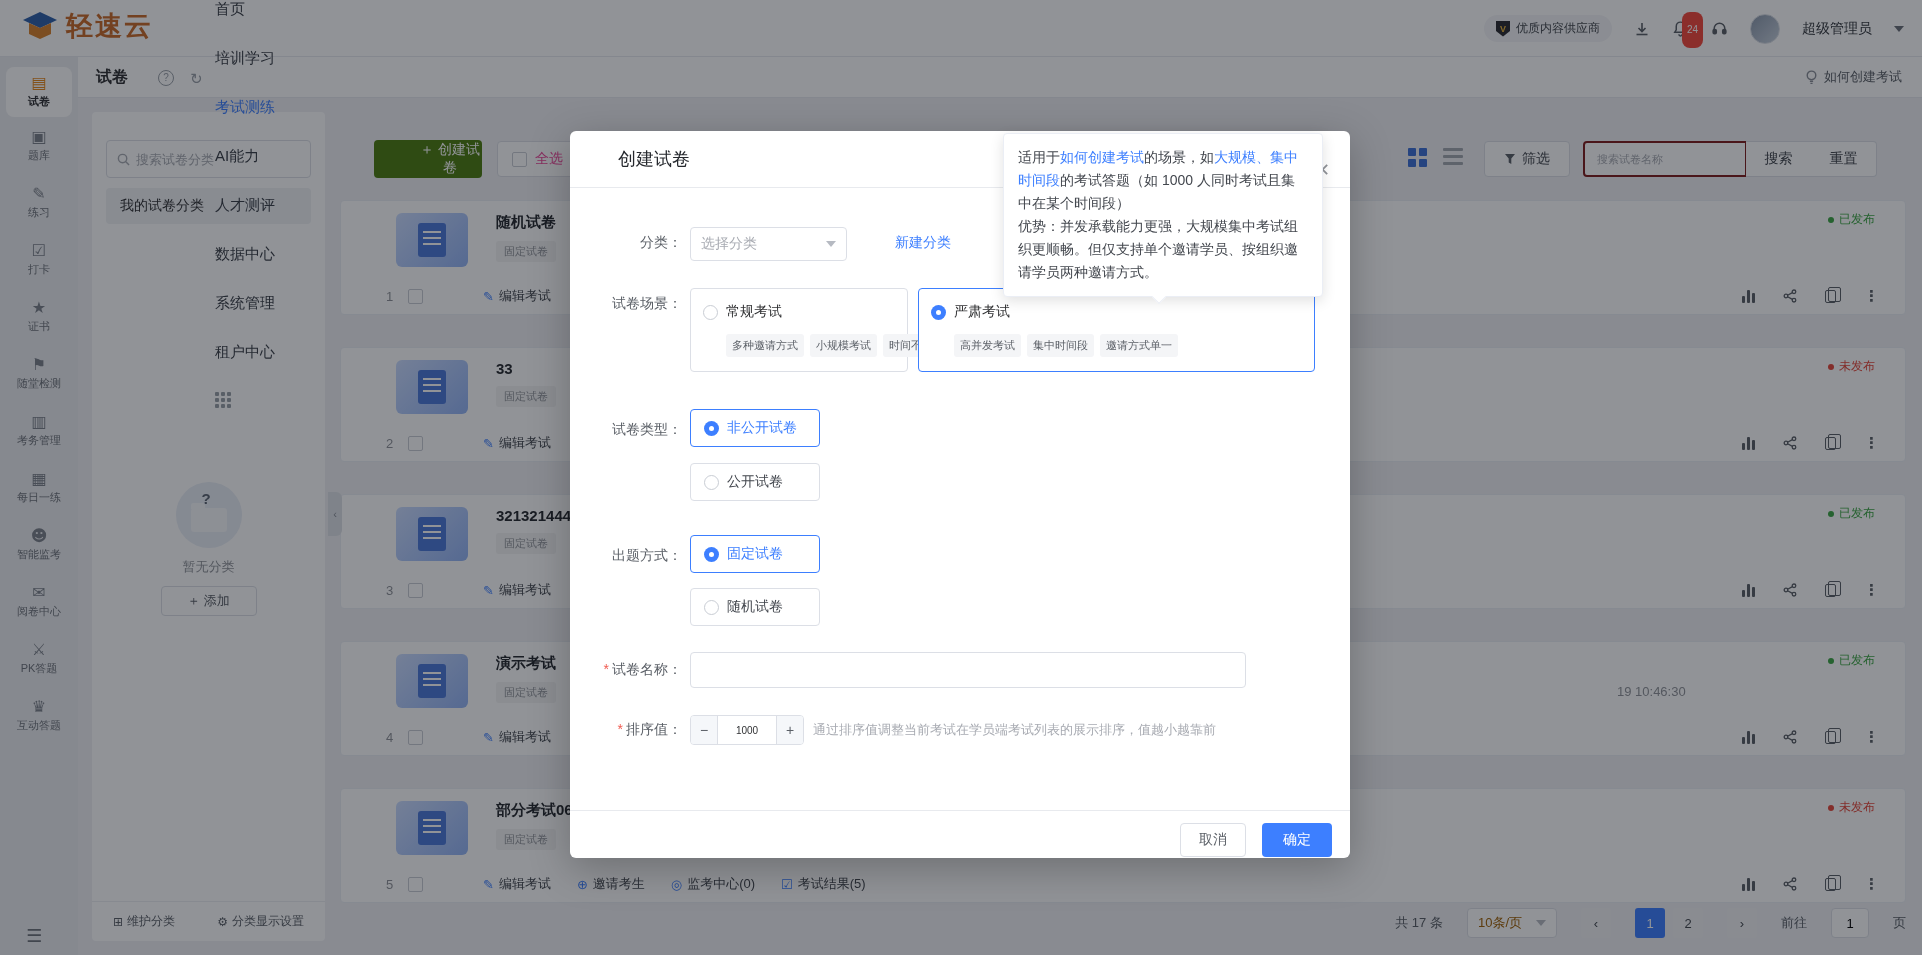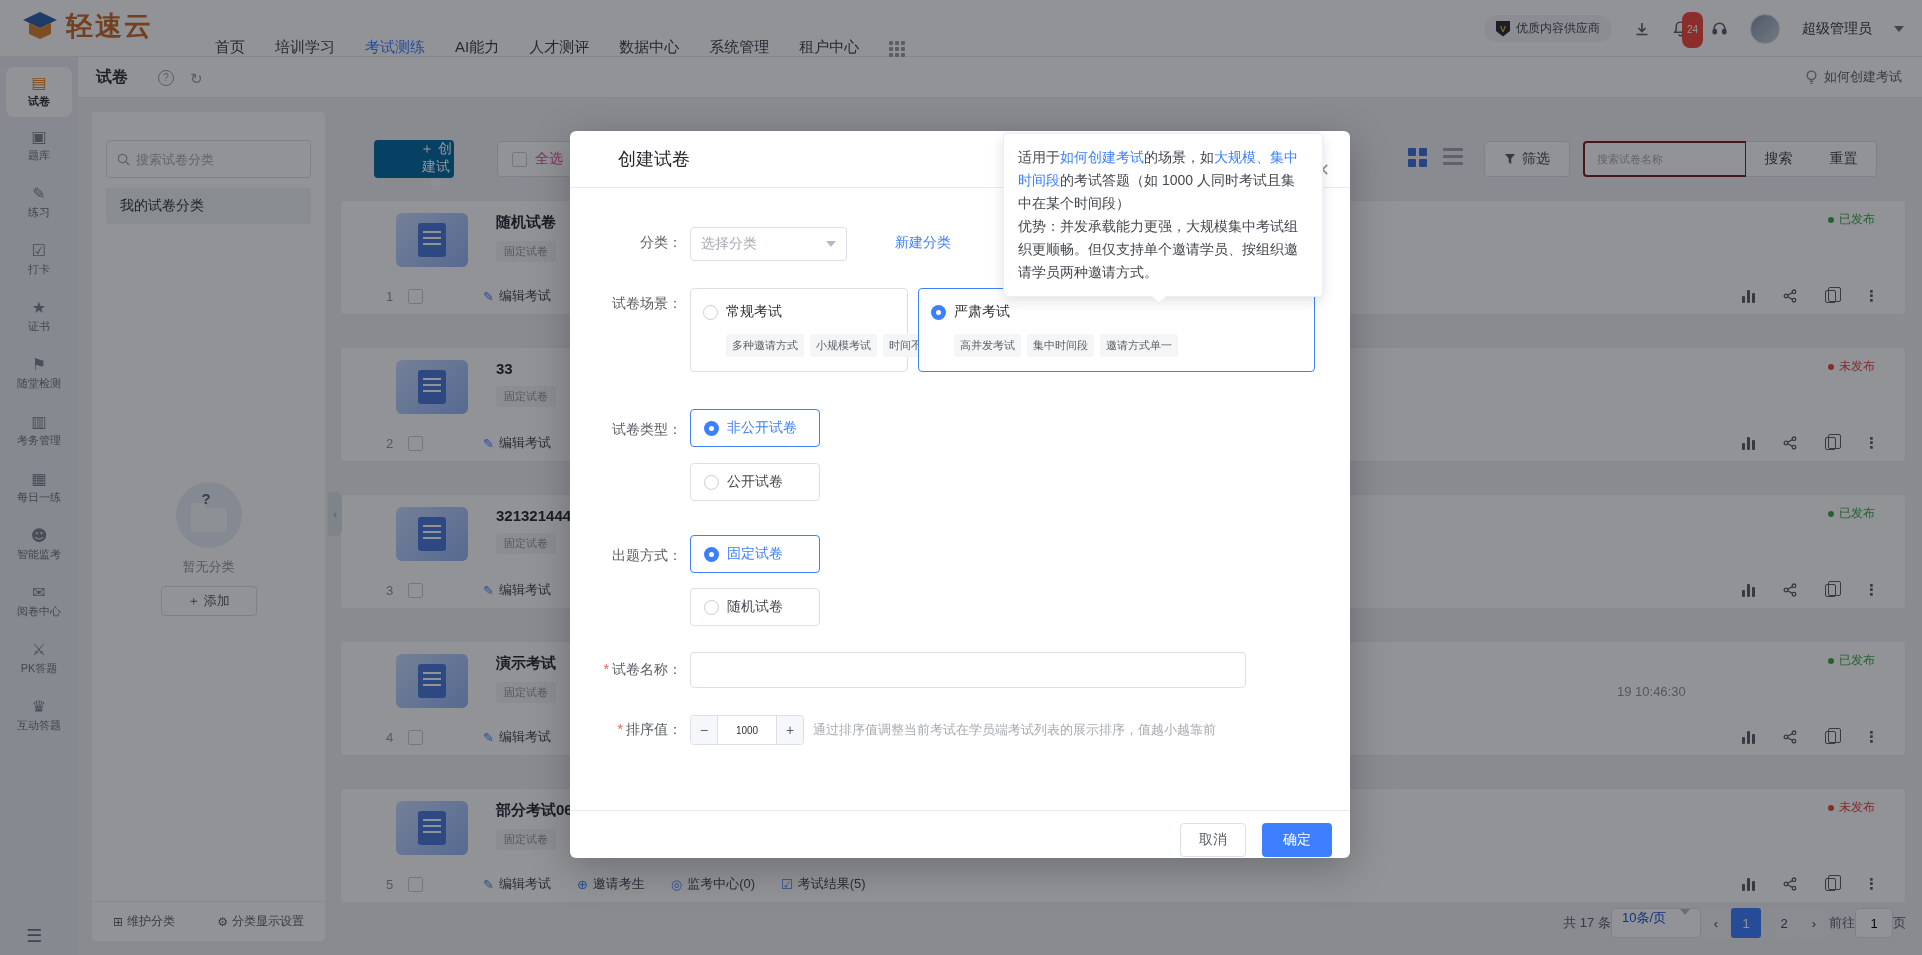--- a/index.html
+++ b/index.html
@@ -3,21 +3,21 @@
 <meta charset="utf-8">
 <style>
   * { box-sizing:border-box; margin:0; padding:0; }
   html,body { width:1922px; height:955px; }
   body { position:relative; background:#F0F1F4; font-family:"Liberation Sans","DejaVu Sans",sans-serif; font-size:14px; color:#303133; overflow:hidden; }
 
   
   #topnav { position:absolute; left:0; top:0; width:1922px; height:57px; background:#fff; border-bottom:1px solid #E8EAEE; z-index:10; }
   .logo { position:absolute; left:22px; top:8px; display:flex; align-items:center; gap:8px; }
   .logo-text { font-size:27px; font-weight:bold; color:#C96A28; letter-spacing:2px; }
-  #nav-menu { position:absolute; left:215px; top:0; height:57px; display:flex; align-items:flex-end; gap:30px; }
+  #nav-menu { position:absolute; left:215px; top:0; height:57px; display:flex; align-items:flex-start; gap:30px;flex-direction:column; }
   .nav-item { font-size:15px; color:#3A3F47; cursor:pointer; white-space:nowrap; }
   .nav-item.active { color:#3D7FFF; }
   .apps-grid { display:grid; grid-template-columns:repeat(3,4px); grid-gap:2px; }
   .apps-grid i { width:4px; height:4px; background:#9AA0A8; border-radius:1px; }
   .nav-right { position:absolute; right:18px; top:0; height:57px; display:flex; align-items:center; gap:22px; }
   .supplier-badge { display:flex; align-items:center; gap:6px; background:#F4F5F7; border-radius:15px; padding:5px 12px; font-size:12px; color:#43474E; }
   .shield { width:14px; height:16px; background:#2A2A30; clip-path:polygon(0 0,100% 0,100% 65%,50% 100%,0 65%); display:flex; align-items:center; justify-content:center; color:#E8B33C; font-size:9px; font-weight:bold; }
   .icon-btn { color:#5A5F66; display:flex; align-items:center; }
   .bell-wrap { position:relative; }
   .nbadge { position:absolute; top:-8px; left:10px; background:#F5483B; color:#fff; font-size:10px; border-radius:8px; padding:12px 5px; line-height:12px; }
@@ -55,21 +55,21 @@
   .empty-folder { position:absolute; left:15px; top:26px; width:36px; height:24px; background:#F7F9FC; border-radius:3px; }
   .empty-folder:before { content:""; position:absolute; left:0; top:-5px; width:14px; height:6px; background:#F7F9FC; border-radius:2px 2px 0 0; }
   .empty-q { position:absolute; left:26px; top:8px; color:#5B6472; font-size:15px; font-weight:bold; }
   .empty-text { color:#909399; font-size:13px; }
   #add-cat-btn { width:96px; height:30px; border:1px solid #DCDFE6; border-radius:4px; background:#fff; color:#5A5F66; font-size:13px; cursor:pointer; font-family:inherit; }
   #cat-footer { position:absolute; left:0; bottom:0; width:233px; height:40px; border-top:1px solid #EDEFF2; display:flex; align-items:center; justify-content:space-around; font-size:12px; color:#5A5F66; }
   #cat-footer .cf-item { display:flex; align-items:center; gap:4px; cursor:pointer; }
   #panel-collapse { position:absolute; left:328px; top:492px; width:14px; height:44px; background:#DFE2E7; border-radius:0 6px 6px 0; color:#8A8F98; display:flex; align-items:center; justify-content:center; font-size:11px; cursor:pointer; z-index:3; }
 
   
-  #create-btn { position:absolute; left:374px; top:140px; width:80px; height:38px; background:#0369a1; color:#fff; border:none; border-radius:4px; font-size:14px; cursor:pointer; font-family:inherit; z-index:3;padding-left:44px; }
+  #create-btn { position:absolute; left:374px; top:140px; width:108px; height:38px; background:#4d7c0f; color:#fff; border:none; border-radius:4px; font-size:14px; cursor:pointer; font-family:inherit; z-index:3;padding-left:44px; }
   #select-all { position:absolute; left:497px; top:141px; height:36px; padding:0 14px; background:#fff; border:1px solid #DCDFE6; border-radius:4px; display:flex; align-items:center; gap:8px; font-size:14px; color:#ec4899; cursor:pointer; z-index:3; }
   .checkbox { width:15px; height:15px; border:1px solid #C9CDD4; border-radius:2px; background:#fff; display:inline-block; }
   #view-grid { position:absolute; left:1408px; top:148px; display:grid; grid-template-columns:repeat(2,8px); grid-gap:3px; cursor:pointer; z-index:3; }
   #view-grid i { width:8px; height:8px; background:#3D6FD6; border-radius:1px; }
   #view-list { position:absolute; left:1443px; top:148px; display:flex; flex-direction:column; gap:4px; cursor:pointer; z-index:3; }
   #view-list i { width:20px; height:3px; background:#A3A8B0; border-radius:1px; }
   #filter-btn { position:absolute; left:1484px; top:141px; width:86px; height:36px; background:#fff; border:1px solid #DCDFE6; border-radius:4px; display:flex; align-items:center; justify-content:center; gap:6px; font-size:14px; color:#43474E; cursor:pointer; z-index:3; }
   #search-name { position:absolute; left:1583px; top:141px; width:164px; height:36px; border:2px solid #7f1d1d; border-radius:4px 0 0 4px; padding:0 12px; font-size:11px; outline:none; font-family:inherit; z-index:3; background:#fff; }
   #search-name::placeholder { color:#A8ABB2; }
   #search-btn,#reset-btn { position:absolute; top:141px; width:66px; height:36px; background:#fff; border:1px solid #DCDFE6; font-size:14px; color:#43474E; cursor:pointer; font-family:inherit; z-index:3; }
@@ -99,22 +99,22 @@
   .row-icons { margin-left:auto; display:flex; align-items:center; gap:28px; color:#5A5F66; }
   .row-icons > span { cursor:pointer; display:flex; align-items:flex-end; }
   .bars { display:flex; align-items:flex-end; gap:2px; height:13px; }
   .bars i { width:3px; background:#5A5F66; border-radius:1px; }
   .bars i:nth-child(1){height:7px;} .bars i:nth-child(2){height:13px;} .bars i:nth-child(3){height:10px;}
   .copy-ic { width:11px; height:13px; border:1.5px solid #5A5F66; border-radius:2px; position:relative; background:#fff; }
   .copy-ic:before { content:""; position:absolute; left:2px; top:-4px; width:11px; height:13px; border:1.5px solid #5A5F66; border-radius:2px; }
   .more-ic { font-size:15px; font-weight:bold; font-family:"DejaVu Sans",sans-serif; }
 
   
-  #pagination { position:absolute; left:340px; top:908px; width:1566px; display:flex; align-items:center; justify-content:flex-end; gap:0; font-size:13px; color:#5A5F66; z-index:2; }
-  #page-size { height:30px; border:1px solid #DCDFE6; border-radius:4px; background:#fff; display:flex; align-items:flex-start; gap:14px; padding:0 10px; cursor:pointer; color:#1d4ed8; }
+  #pagination { position:absolute; left:340px; top:908px; width:1566px; display:flex; align-items:center; justify-content:flex-end; gap:24px; font-size:13px; color:#5A5F66; z-index:2; }
+  #page-size { height:30px; border:1px solid #DCDFE6; border-radius:4px; background:#fff; display:flex; align-items:center; gap:14px; padding:0 10px; cursor:pointer; color:#a16207; }
   .pg-box { min-width:30px; height:30px; background:#F2F3F5; border-radius:3px; display:flex; align-items:center; justify-content:center; cursor:pointer; color:#43474E; }
   .pg-box.active { background:#3D7FFF; color:#fff; }
   #goto-input { width:38px; height:30px; border:1px solid #DCDFE6; border-radius:4px; text-align:center; font-size:13px; outline:none; font-family:inherit; }
 
   
   #overlay { position:absolute; left:0; top:0; width:1922px; height:955px; background:rgba(12,16,24,0.45); z-index:50; }
   #modal { position:absolute; left:570px; top:131px; width:780px; height:727px; background:#fff; border-radius:6px; box-shadow:0 10px 40px rgba(0,0,0,.25); z-index:60; }
   #modal-header { height:57px; border-bottom:1px solid #E8EAEE; display:flex; align-items:center; padding-left:48px; font-size:18px; color:#26292E; }
   #modal-close { position:absolute; right:20px; top:30px; font-size:18px; color:#909399; cursor:pointer; line-height:1; }
   .m-label { position:absolute; width:112px; text-align:right; color:#5A5F66; font-size:14px; }

